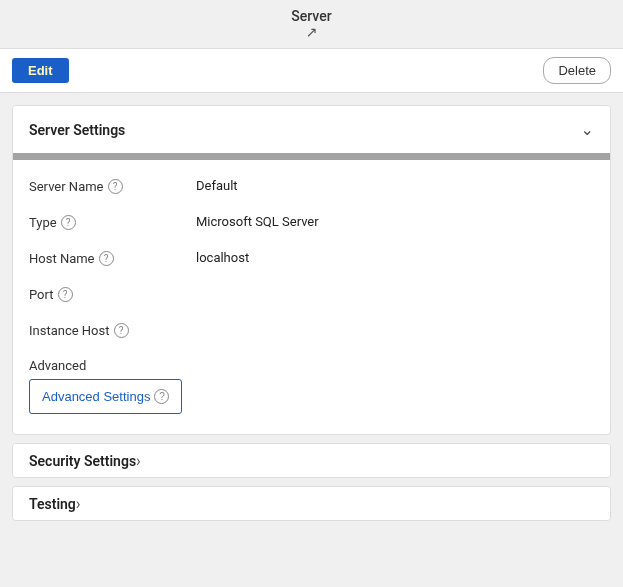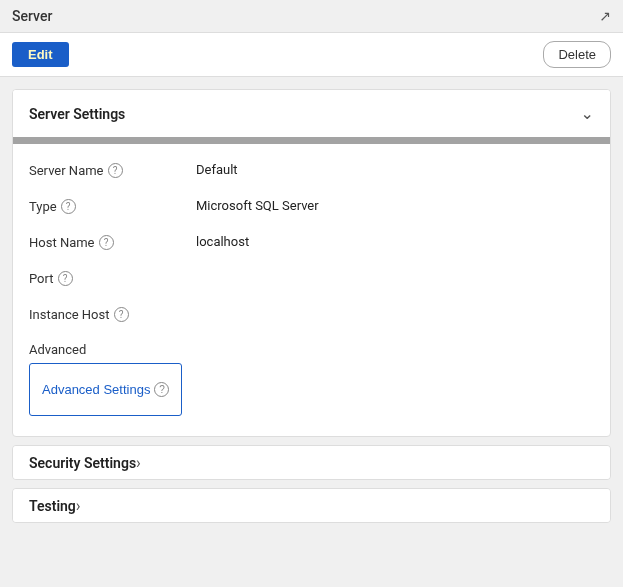--- a/index.html
+++ b/index.html
@@ -20,20 +20,21 @@
       flex-direction: column;
     }
 
     
     .page-header {
       display: flex;
       align-items: center;
       justify-content: space-between;
       padding: 8px 12px;
       background: #f0f0f0;
+      flex-direction: column;
     }
 
     .page-title {
       font-size: 14px;
       font-weight: 500;
       color: #333;
     }
 
     .expand-icon {
       color: #555;
@@ -164,21 +165,21 @@
       padding: 10px 0 6px 0;
     }
 
     .advanced-settings-btn {
       display: inline-flex;
       align-items: center;
       gap: 4px;
       background: #fff;
       color: #1a5ec8;
       border: 1px solid #1a5ec8;
-      padding: 18px 12px;
+      padding: 9px 12px;
       border-radius: 3px;
       font-size: 13px;
       cursor: pointer;
     }
 
     .advanced-settings-btn .help-icon {
       border-color: #888;
       color: #888;
     }
 

